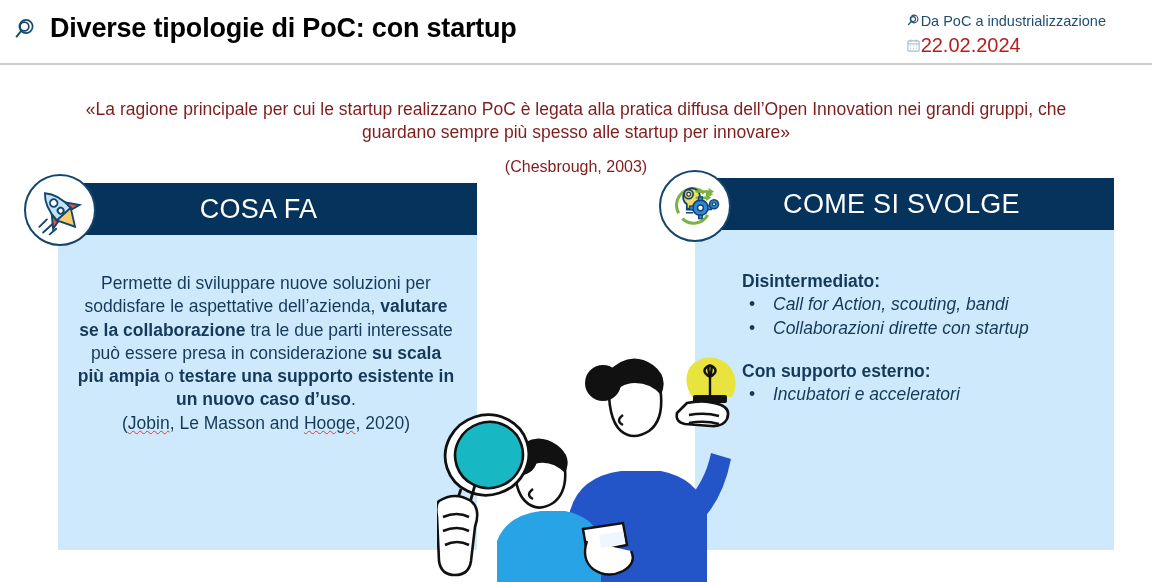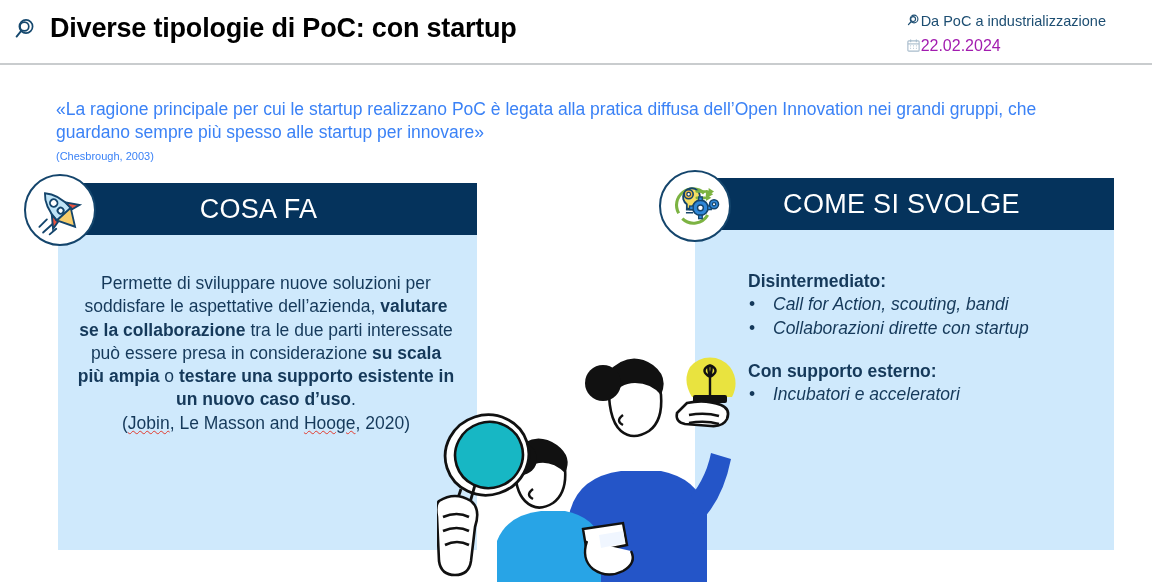--- a/index.html
+++ b/index.html
@@ -23,29 +23,29 @@
   }
   .title-icon { width: 26px; height: 26px; display: block; }
   .slide-title {
     font-size: 27px; font-weight: bold; color: #000000;
     letter-spacing: -0.2px; white-space: nowrap;
   }
   .meta { position: absolute; right: 46px; top: 8px; text-align: left; }
   .meta-row { display: flex; align-items: center; height: 25px; }
   .meta-icon { width: 15px; height: 15px; flex: 0 0 15px; }
   .meta-text { font-size: 14.5px; color: #1d4e72; white-space: nowrap; }
-  .meta-date { font-size: 16px; color: #a21caf; white-space: nowrap; }
+  .meta-date { font-size: 20px; color: #b91c1c; white-space: nowrap; }
 
   
   .quote {
     position: absolute; left: 50%; transform: translateX(-50%);
-    top: 98px; width: 1040px; text-align: left;
-    color: #3b82f6; font-size: 17.5px; line-height: 23px;
-  }
-  .quote-src { display: block; font-size: 11px; line-height: 22px; margin-top: 1px; }
+    top: 98px; width: 1040px; text-align: center;
+    color: #7f1d1d; font-size: 17.5px; line-height: 23px;
+  }
+  .quote-src { display: block; font-size: 16px; line-height: 22px; margin-top: 12px; }
 
   
   .panel-head {
     position: absolute; height: 52px;
     background: #05335c;
     display: flex; align-items: center; justify-content: center;
   }
   .panel-head-label {
     color: #ffffff; font-size: 27px; letter-spacing: 0.3px;
     white-space: nowrap;
@@ -79,21 +79,21 @@
   }
   .left-text b { font-weight: bold; }
   .sp { text-decoration: underline; text-decoration-color: #e23b2e;
         text-decoration-style: wavy; text-decoration-thickness: 1px; }
 
   
   .right-text {
     position: absolute; left: 742px; top: 270px; width: 360px;
     color: #15395a; font-size: 17.5px; line-height: 23.3px;
   }
-  .rt-head { font-weight: bold; font-size: 17.5px; margin-left: 6px; }
+  .rt-head { font-weight: bold; font-size: 17.5px; }
   .rt-list { list-style: none; margin: 0 0 0 2px; padding: 0; }
   .rt-list li {
     font-style: italic; position: relative; padding-left: 29px;
     line-height: 23.3px;
   }
   .rt-list li::before {
     content: "•"; position: absolute; left: 5px; top: 0;
     font-style: normal; color: #15395a;
   }
   .rt-gap { height: 20px; }

